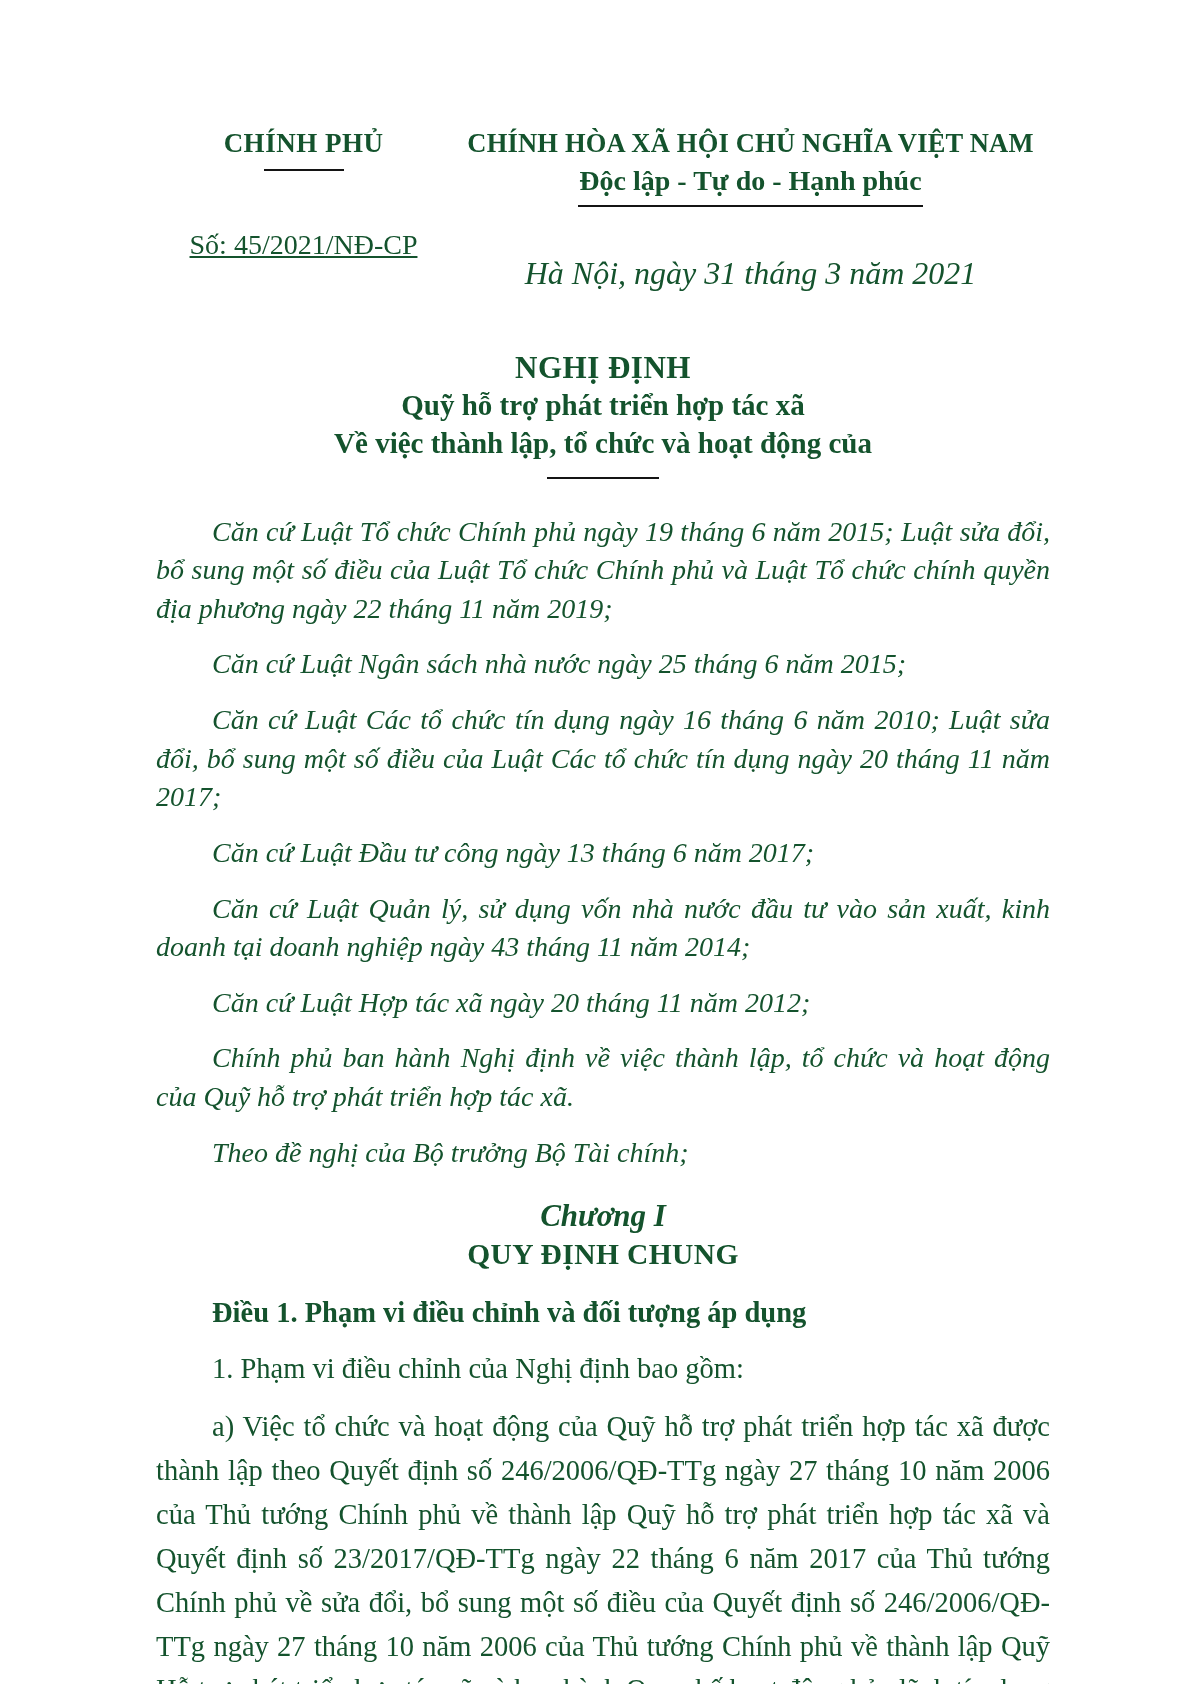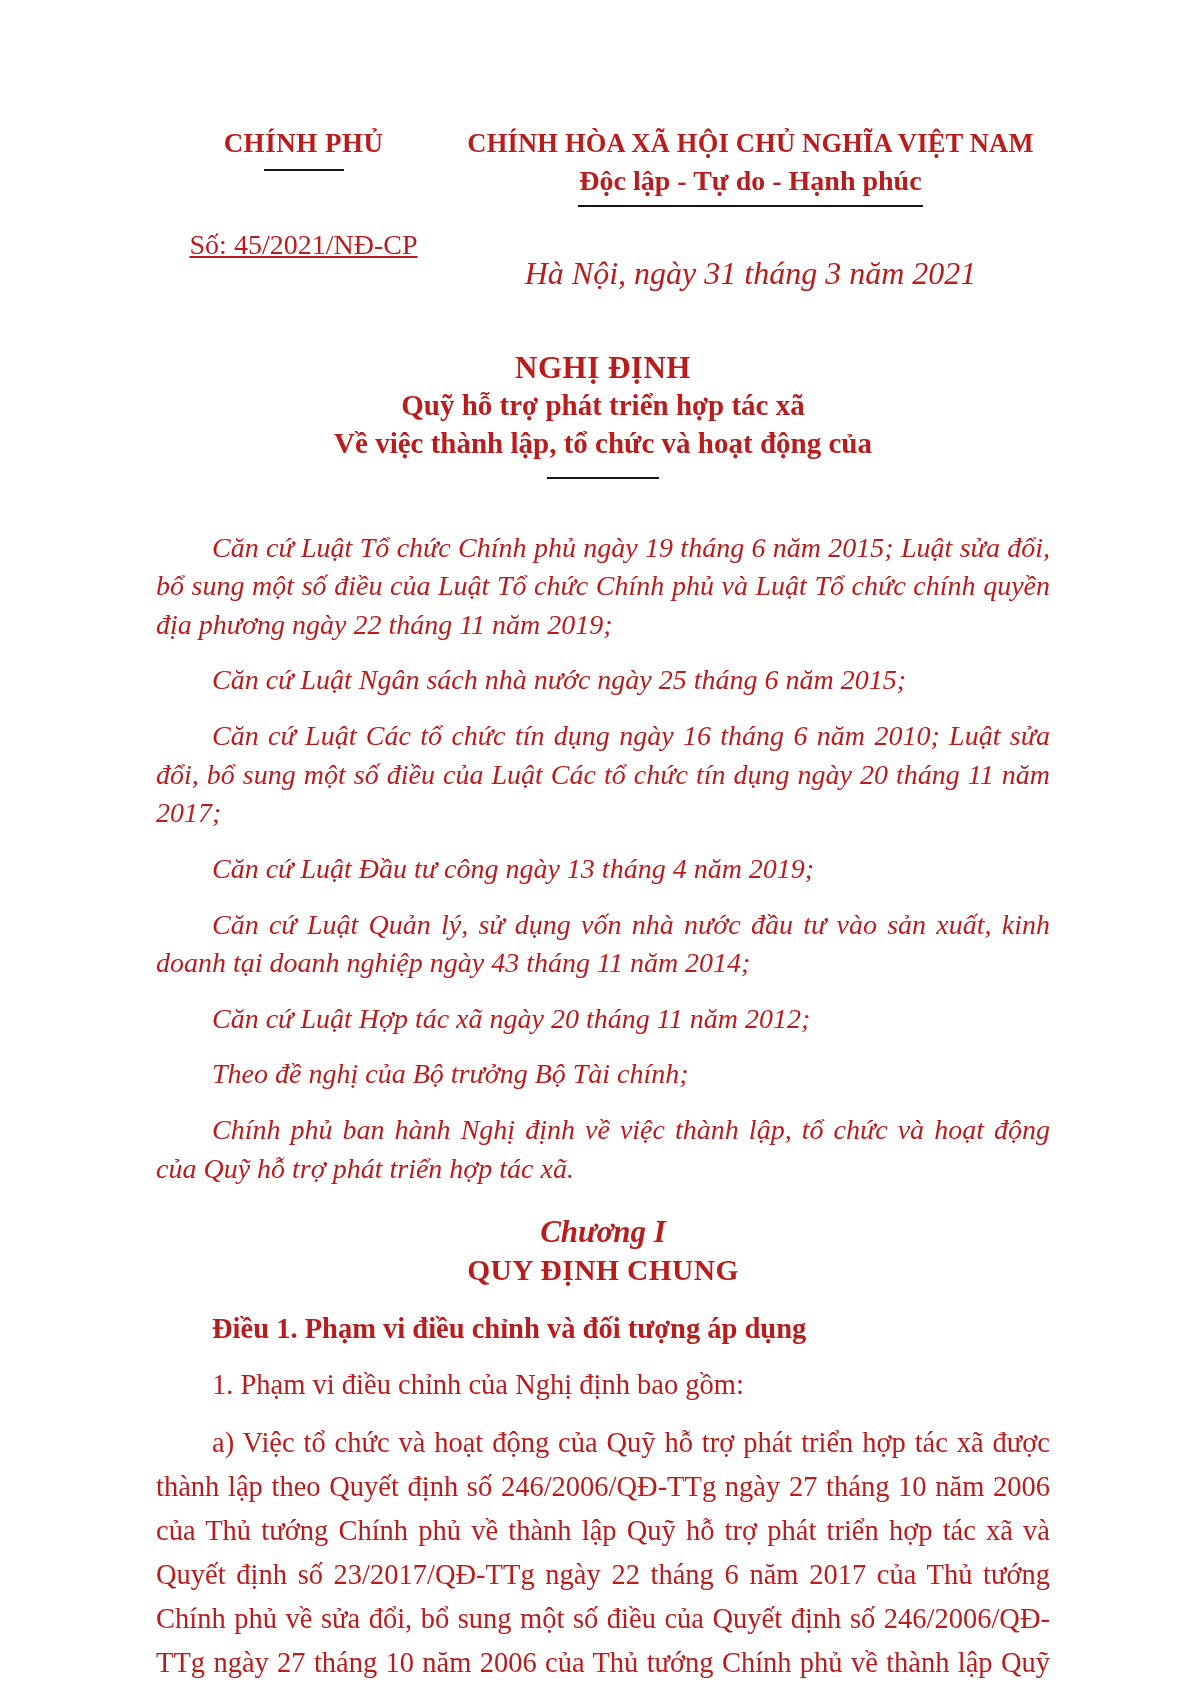--- a/index.html
+++ b/index.html
@@ -6,21 +6,21 @@
     margin: 0;
     padding: 0;
     background: #e8e8e8;
   }
   .page {
     position: relative;
     width: 1202px;
     height: 1684px;
     margin: 0 auto;
     background: #ffffff;
-    color: #b91c1c;
+    color: #14532d;
     font-family: "Liberation Serif", "DejaVu Serif", serif;
     box-sizing: border-box;
     padding: 128px 152px 40px 156px;
     overflow: hidden;
   }
   .bold   { font-weight: bold; }
   .italic { font-style: italic; }
 
   
   .doc-header {
@@ -78,21 +78,21 @@
     letter-spacing: .5px;
   }
   .doc-subtitle {
     font-size: 29px;
     font-weight: bold;
     line-height: 1.32;
   }
 
   
   .preamble {
-    margin-top: 50px;
+    margin-top: 34px;
   }
   .preamble p {
     font-size: 28px;
     font-style: italic;
     line-height: 1.38;
     text-align: justify;
     text-indent: 56px;
     margin: 0 0 17px 0;
   }
 
@@ -152,25 +152,25 @@
     <div class="doc-type">NGHỊ ĐỊNH</div>
     <div class="doc-subtitle">Quỹ hỗ trợ phát triển hợp tác xã</div>
     <div class="doc-subtitle">Về việc thành lập, tổ chức và hoạt động của</div>
     <div class="rule rule-title"></div>
   </section>
 
   <section class="preamble">
     <p>Căn cứ Luật Tổ chức Chính phủ ngày 19 tháng 6 năm 2015; Luật sửa đổi, bổ sung một số điều của Luật Tổ chức Chính phủ và Luật Tổ chức chính quyền địa phương ngày 22 tháng 11 năm 2019;</p>
     <p>Căn cứ Luật Ngân sách nhà nước ngày 25 tháng 6 năm 2015;</p>
     <p>Căn cứ Luật Các tổ chức tín dụng ngày 16 tháng 6 năm 2010; Luật sửa đổi, bổ sung một số điều của Luật Các tổ chức tín dụng ngày 20 tháng 11 năm 2017;</p>
-    <p>Căn cứ Luật Đầu tư công ngày 13 tháng 4 năm 2019;</p>
+    <p>Căn cứ Luật Đầu tư công ngày 13 tháng 6 năm 2017;</p>
     <p>Căn cứ Luật Quản lý, sử dụng vốn nhà nước đầu tư vào sản xuất, kinh doanh tại doanh nghiệp ngày 43 tháng 11 năm 2014;</p>
     <p>Căn cứ Luật Hợp tác xã ngày 20 tháng 11 năm 2012;</p>
+    <p>Chính phủ ban hành Nghị định về việc thành lập, tổ chức và hoạt động của Quỹ hỗ trợ phát triển hợp tác xã.</p>
     <p>Theo đề nghị của Bộ trưởng Bộ Tài chính;</p>
-    <p>Chính phủ ban hành Nghị định về việc thành lập, tổ chức và hoạt động của Quỹ hỗ trợ phát triển hợp tác xã.</p>
   </section>
 
   <section class="chapter">
     <div class="chapter-number">Chương I</div>
     <div class="chapter-title">QUY ĐỊNH CHUNG</div>
   </section>
 
   <section class="article">
     <p class="article-heading">Điều 1. Phạm vi điều chỉnh và đối tượng áp dụng</p>
     <p class="body-p">1. Phạm vi điều chỉnh của Nghị định bao gồm:</p>

